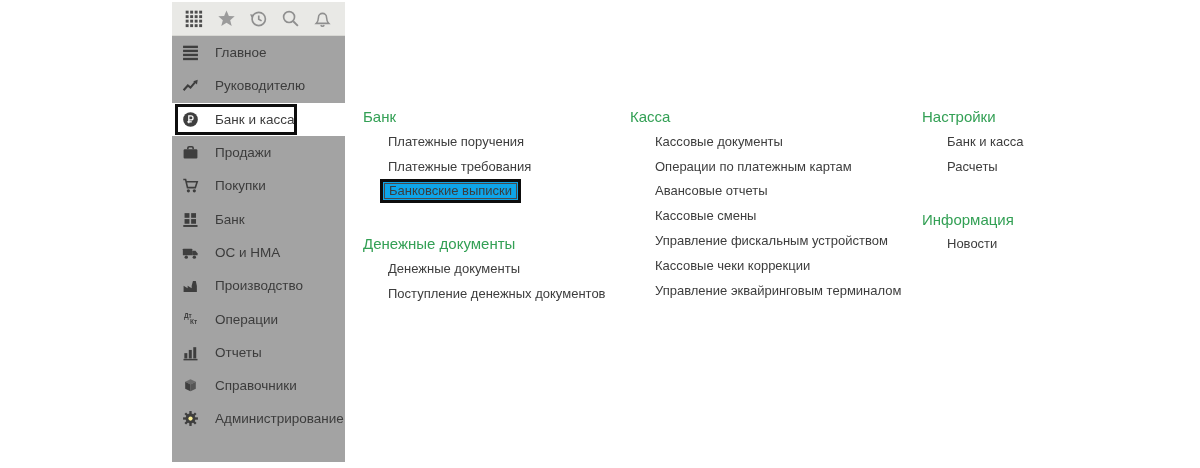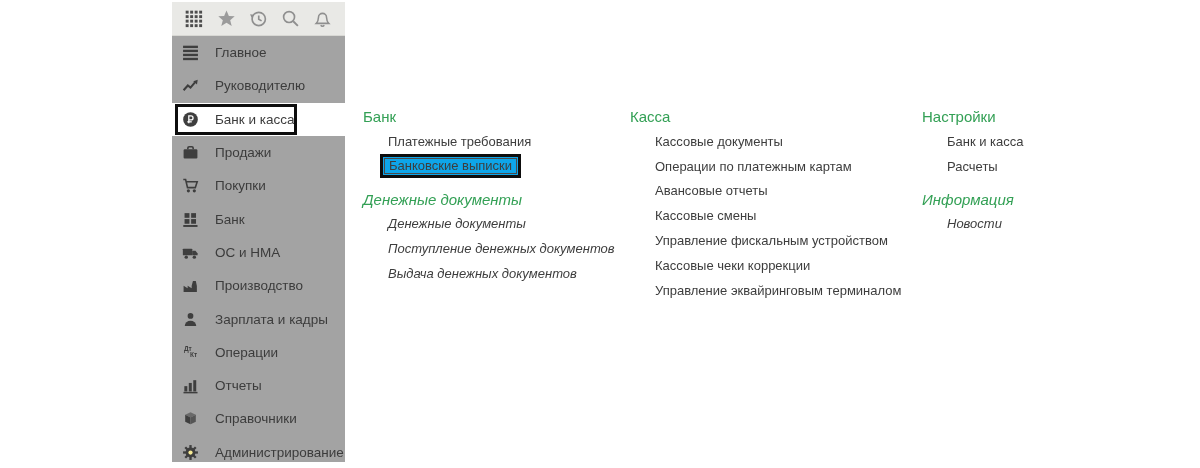--- a/index.html
+++ b/index.html
@@ -28,21 +28,21 @@
   .dtkt{display:flex;flex-direction:column;font-size:6.5px;line-height:6px;font-weight:bold;color:#3e3e3e;}
   .dtkt i{font-style:normal;}
   .dtkt i:last-child{margin-left:6px;}
 
   
   .content{position:absolute;left:345px;top:0;right:0;bottom:0;background:#fff;}
   .col{position:absolute;top:104px;}
   .col1{left:18px;width:250px;}
   .col2{left:285px;width:310px;}
   .col3{left:577px;width:220px;}
-  .section + .section{margin-top:8px;font-style:italic;}
+  .section + .section{margin-top:28px;}
   .sec-title{font-size:15px;line-height:25px;height:25px;color:#33a055;cursor:pointer;white-space:nowrap;}
   .mitem{height:24.8px;display:flex;align-items:center;padding-left:25px;font-size:13px;color:#3d3d3d;
          white-space:nowrap;cursor:pointer;}
   .mitem.boxed{overflow:visible;}
   .boxed-wrap{display:inline-block;border:3px solid #0d0d0d;margin-left:-8px;background:#0ea5e9;line-height:0;}
   .boxed-inner{display:inline-block;border:1px solid #4a4a4a;margin:1px;padding:0 4px;
                font-size:13px;line-height:14px;color:#3d3d3d;}
 </style>
 </head>
 <body>
@@ -193,31 +193,20 @@
 
     <div class="srow">
       <span class="sicon">
         <svg width="17" height="17" viewBox="0 0 16 16">
           <path d="M1.5 14 V8.3 l3.8 2.4 V8.3 l3.8 2.4 V8.3 l1.2 -4.6 h2.7 l1 4.8 V14 Z" fill="#3e3e3e"></path>
         </svg>
       </span>
       <span class="slabel">Производство</span>
     </div>
 
-    <div class="srow">
-      <span class="sicon">
-        <svg width="17" height="17" viewBox="0 0 16 16">
-            <g fill="#3e3e3e">
-          <circle cx="8" cy="4.6" r="2.7"></circle>
-          <path d="M2.6 14 a5.4 4.8 0 0 1 10.8 0 Z"></path>
-        </g>
-          </svg>
-      </span>
-      <span class="slabel">Зарплата и кадры</span>
-    </div>
 
     <div class="srow">
       <span class="sicon">
         <span class="dtkt">
             <i>Дт</i>
             <i>Кт</i>
           </span>
       </span>
       <span class="slabel">Операции</span>
     </div>
@@ -263,30 +252,30 @@
       <span class="slabel">Администрирование</span>
     </div>
 
   </div>
 
   <div class="content">
 
     <div class="col col1">
       <div class="section">
         <div class="sec-title">Банк</div>
+        <div class="mitem">Платежные поручения</div>
         <div class="mitem">Платежные требования</div>
         <div class="mitem boxed">
           <span class="boxed-wrap"><span class="boxed-inner">Банковские выписки</span></span>
         </div>
       </div>
       <div class="section">
         <div class="sec-title">Денежные документы</div>
         <div class="mitem">Денежные документы</div>
         <div class="mitem">Поступление денежных документов</div>
-        <div class="mitem">Выдача денежных документов</div>
       </div>
     </div>
 
     <div class="col col2">
       <div class="section">
         <div class="sec-title">Касса</div>
         <div class="mitem">Кассовые документы</div>
         <div class="mitem">Операции по платежным картам</div>
         <div class="mitem">Авансовые отчеты</div>
         <div class="mitem">Кассовые смены</div>

